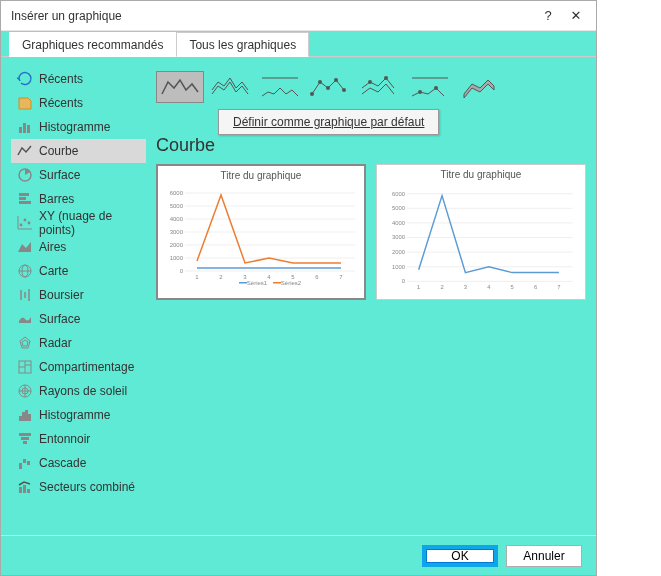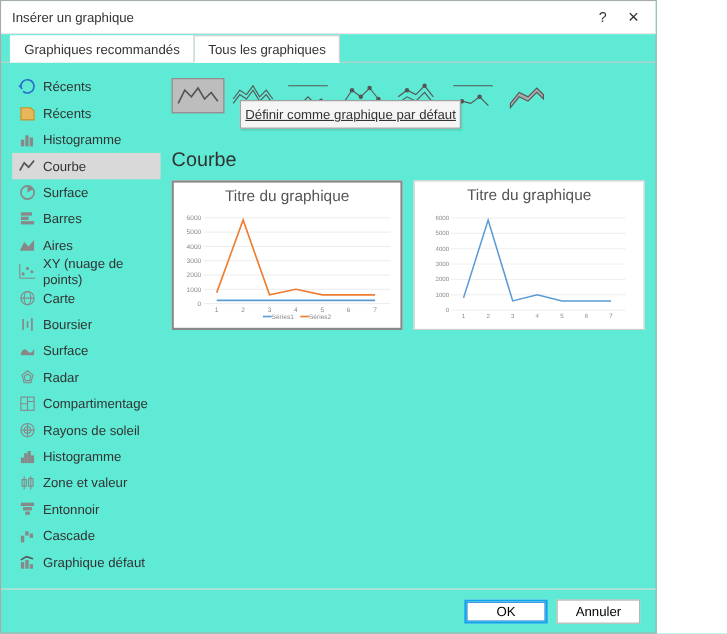--- a/index.html
+++ b/index.html
@@ -13,30 +13,30 @@
     .tab.active { border: 1px solid #ccc; border-bottom: 1px solid #fff; }
     .content { flex: 1; display: flex; padding: 10px; gap: 10px; overflow: hidden; }
     .sidebar { width: 156px; }
     .sbitem { height: 24px; display: flex; align-items: center; padding-left: 6px; gap: 6px; cursor: pointer; }
     .sbitem.active { background: #d9d9d9; }
     .sbicon { width: 16px; height: 16px; display: flex; align-items: center; justify-content: center; flex-shrink: 0; }
     .main { flex: 1; display: flex; flex-direction: column; }
     .subtypes { display: flex; gap: 2px; height: 40px; align-items: center; position: relative; }
     .subtype { width: 48px; height: 32px; border: 1px solid transparent; display: flex; align-items: center; justify-content: center; cursor: pointer; }
     .subtype.active { background: #bdbdbd; border: 1px solid #888; }
-    .ctxmenu { position: absolute; top: 24px; left: 62px; background: #f5f5f5; border: 1px solid #999; padding: 5px 4px; font-size: 12px; box-shadow: 1px 1px 2px rgba(0,0,0,.2); z-index: 10; }
+    .ctxmenu { position: absolute; top: 42px; left: 62px; background: #f5f5f5; border: 1px solid #999; padding: 5px 14px; font-size: 12px; box-shadow: 1px 1px 2px rgba(0,0,0,.2); z-index: 10; }
     .ctxmenu span { text-decoration: underline; }
     .charttitle { font-size: 18px; margin-top: 28px; margin-bottom: 8px; color: #333; }
     .previews { display: flex; gap: 10px; }
     .preview { width: 210px; height: 136px; border: 1px solid #ccc; background: #fff; display: flex; flex-direction: column; align-items: center; padding: 4px; }
     .preview.active { border: 2px solid #888; }
-    .ptitle { font-size: 14px; color: #555; margin-bottom: 2px; }
+    .ptitle { font-size: 10px; color: #555; margin-bottom: 2px; }
     .footer { height: 40px; border-top: 1px solid #ddd; display: flex; justify-content: flex-end; align-items: center; padding-right: 14px; gap: 8px; }
     .btn { min-width: 76px; height: 22px; border: 1px solid #adadad; background: #fff; font-size: 12px; cursor: pointer; }
-    .btn.primary { border: 2px solid #0ea5e9; box-shadow: inset 0 0 0 1px #0078d7; }
+    .btn.primary { border: 4px solid #0ea5e9; box-shadow: inset 0 0 0 1px #0078d7; }
   </style>
 </head>
 <body>
 
 <div class="dialog">
   <div class="titlebar">
     <div class="title">Insérer un graphique</div>
     <div class="titlebtn">?</div>
     <div class="titlebtn">✕</div>
   </div>
@@ -98,40 +98,40 @@
               <rect x="2" y="2" width="10" height="3" fill="#888"></rect>
               <rect x="2" y="6" width="7" height="3" fill="#888"></rect>
               <rect x="2" y="10" width="12" height="3" fill="#888"></rect>
             </svg>
           </span>
         <span>Barres</span>
       </div>
       <div class="sbitem">
         <span class="sbicon">
             <svg width="16" height="16" viewBox="0 0 16 16">
-              <polygon points="1,13 5,5 9,9 14,3 14,13" fill="#888"></polygon>
-            </svg>
-          </span>
-        <span>Aires</span>
-      </div>
-      <div class="sbitem">
-        <span class="sbicon">
-            <svg width="16" height="16" viewBox="0 0 16 16">
               <circle cx="4" cy="10" r="1.4" fill="#888"></circle>
               <circle cx="8" cy="5" r="1.4" fill="#888"></circle>
               <circle cx="12" cy="8" r="1.4" fill="#888"></circle>
               <line x1="1" y1="14" x2="1" y2="1" stroke="#888"></line>
               <line x1="1" y1="14" x2="15" y2="14" stroke="#888"></line>
             </svg>
           </span>
         <span>XY (nuage de points)</span>
       </div>
       <div class="sbitem">
         <span class="sbicon">
             <svg width="16" height="16" viewBox="0 0 16 16">
+              <polygon points="1,13 5,5 9,9 14,3 14,13" fill="#888"></polygon>
+            </svg>
+          </span>
+        <span>Aires</span>
+      </div>
+      <div class="sbitem">
+        <span class="sbicon">
+            <svg width="16" height="16" viewBox="0 0 16 16">
               <circle cx="8" cy="8" r="6" fill="none" stroke="#888"></circle>
               <ellipse cx="8" cy="8" rx="3" ry="6" fill="none" stroke="#888"></ellipse>
               <line x1="2" y1="8" x2="14" y2="8" stroke="#888"></line>
             </svg>
           </span>
         <span>Carte</span>
       </div>
       <div class="sbitem">
         <span class="sbicon">
             <svg width="16" height="16" viewBox="0 0 16 16">
@@ -188,31 +188,20 @@
               <rect x="5" y="5" width="3" height="9" fill="#888"></rect>
               <rect x="8" y="3" width="3" height="11" fill="#888"></rect>
               <rect x="11" y="7" width="3" height="7" fill="#888"></rect>
             </svg>
           </span>
         <span>Histogramme</span>
       </div>
       <div class="sbitem">
         <span class="sbicon">
             <svg width="16" height="16" viewBox="0 0 16 16">
-              <line x1="5" y1="2" x2="5" y2="14" stroke="#888"></line>
-              <rect x="3" y="5" width="4" height="6" fill="none" stroke="#888"></rect>
-              <line x1="11" y1="2" x2="11" y2="14" stroke="#888"></line>
-              <rect x="9" y="4" width="4" height="7" fill="none" stroke="#888"></rect>
-            </svg>
-          </span>
-        <span>Zone et valeur</span>
-      </div>
-      <div class="sbitem">
-        <span class="sbicon">
-            <svg width="16" height="16" viewBox="0 0 16 16">
               <rect x="2" y="2" width="12" height="3" fill="#888"></rect>
               <rect x="4" y="6" width="8" height="3" fill="#888"></rect>
               <rect x="6" y="10" width="4" height="3" fill="#888"></rect>
             </svg>
           </span>
         <span>Entonnoir</span>
       </div>
       <div class="sbitem">
         <span class="sbicon">
             <svg width="16" height="16" viewBox="0 0 16 16">
@@ -225,21 +214,21 @@
       </div>
       <div class="sbitem">
         <span class="sbicon">
             <svg width="16" height="16" viewBox="0 0 16 16">
               <rect x="2" y="8" width="3" height="6" fill="#888"></rect>
               <rect x="6" y="6" width="3" height="8" fill="#888"></rect>
               <rect x="10" y="10" width="3" height="4" fill="#888"></rect>
               <polyline points="2,6 7,3 13,5" fill="none" stroke="#555" stroke-width="1.5"></polyline>
             </svg>
           </span>
-        <span>Graphique défaut</span>
+        <span>Secteurs combiné</span>
       </div>
     </div>
 
     <div class="main">
       <div class="subtypes">
         <div class="subtype active">
             <svg width="40" height="26" viewBox="0 0 40 26">
               <polyline points="2,20 8,8 14,14 20,6 26,16 32,10 38,18" fill="none" stroke="#555" stroke-width="1.5"></polyline>
             </svg>
           </div>

